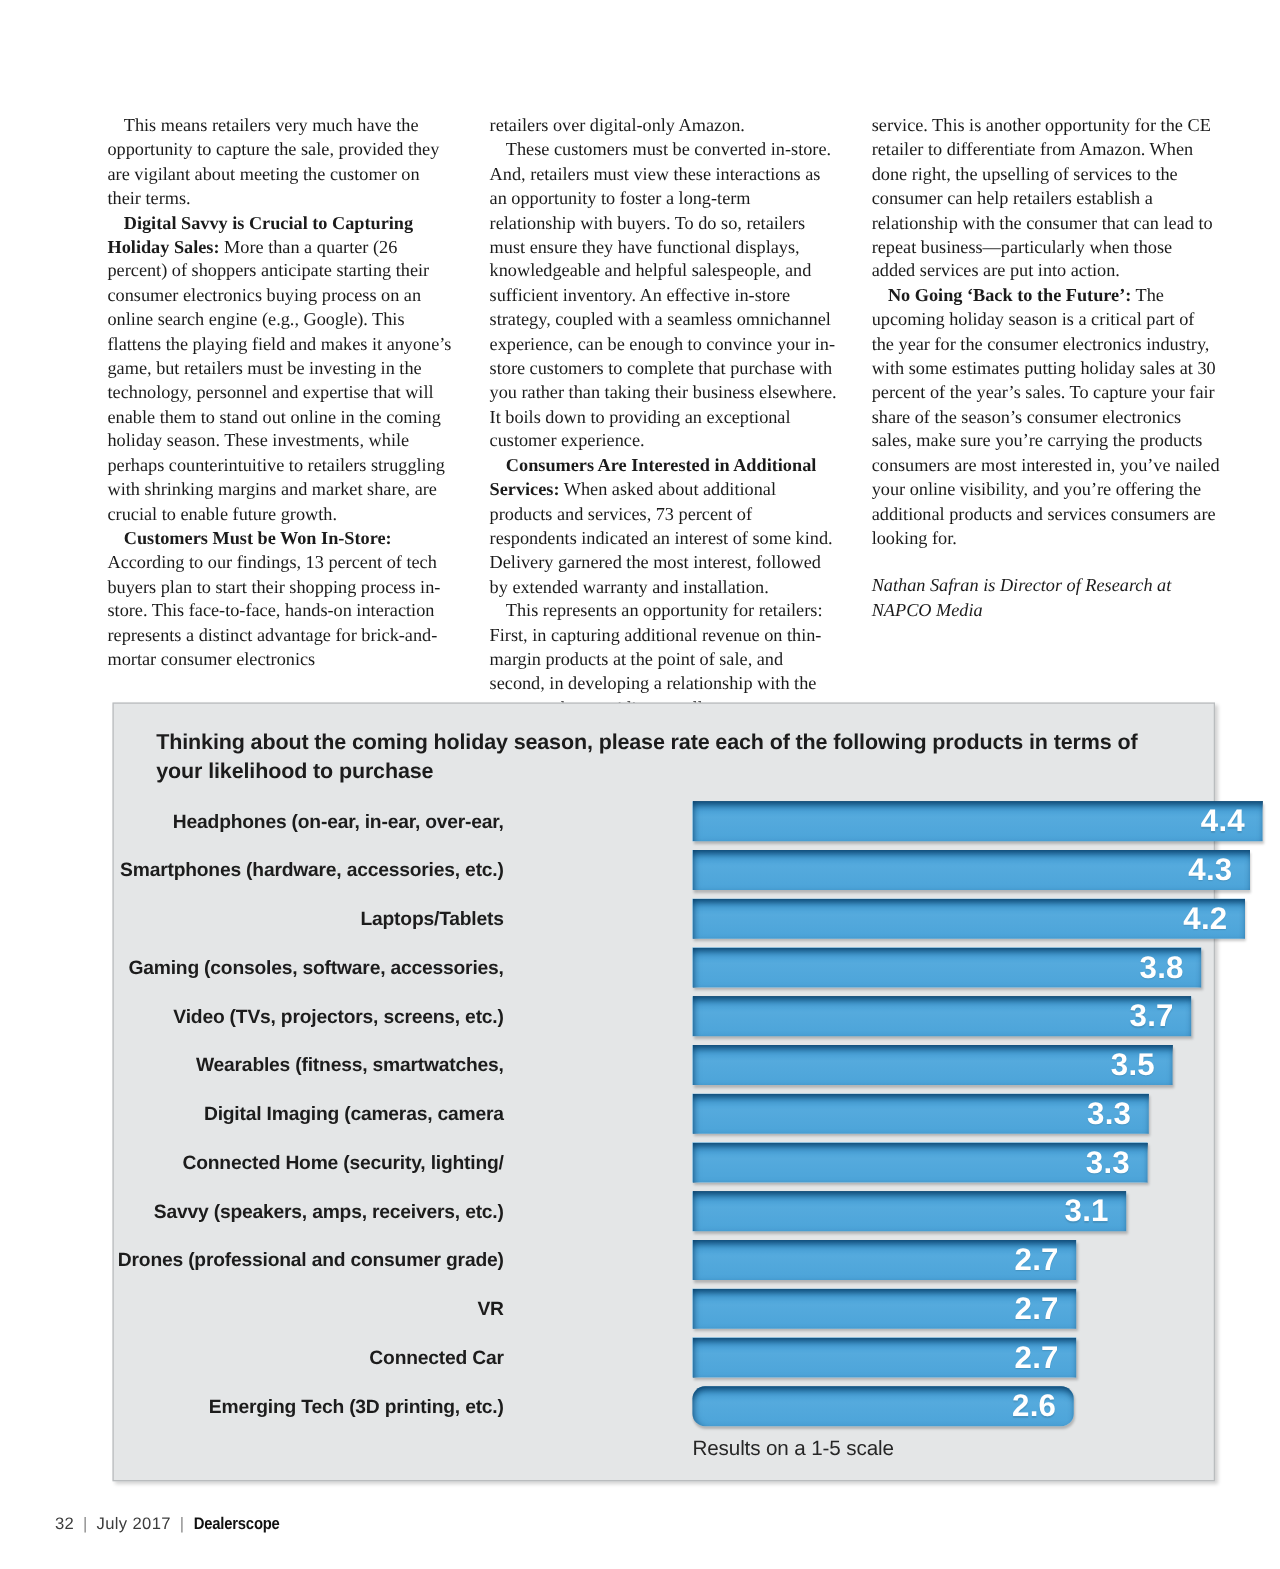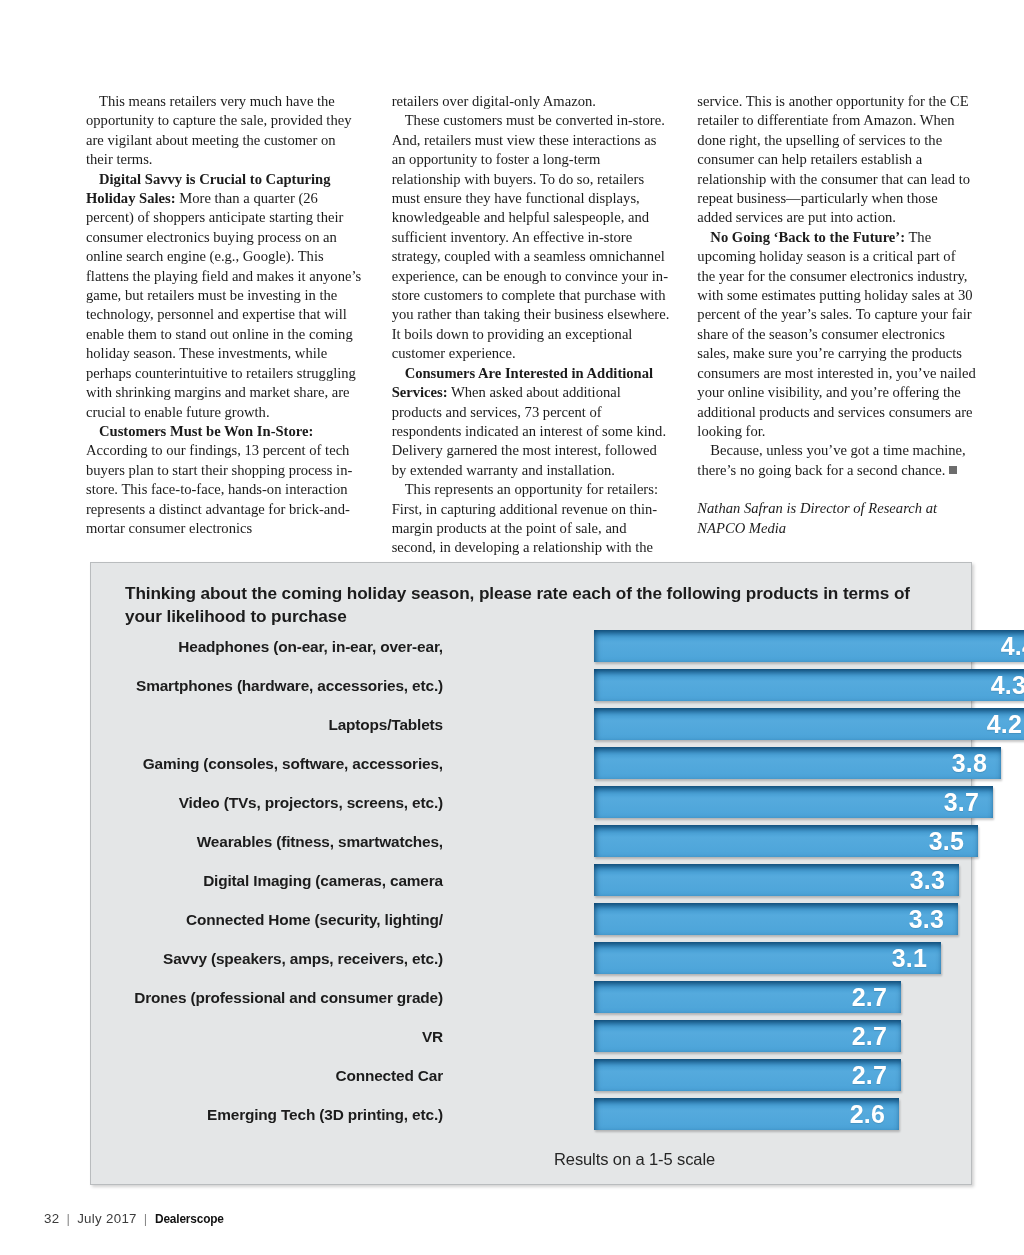--- a/index.html
+++ b/index.html
@@ -76,23 +76,22 @@
     font-weight: bold;
     font-size: 17.2px;
     line-height: 22.5px;
     color: #1c1c1c;
     letter-spacing: -0.1px;
   }
 
   .bars-area {
     position: absolute;
     left: 0;
-    top: 64px;
+    top: 75px;
     width: 882px;
-    margin-left: 40px;
   }
   .bar-row {
     position: relative;
     height: 39px;
   }
   .bar-label {
     position: absolute;
     right: 570px;
     top: 50%;
     transform: translateY(-50%);
@@ -175,21 +174,20 @@
     </div>
   <div class="col" id="col-2">
       <p class="">retailers over digital-only Amazon.</p>
       <p class="indent">These customers must be converted in-store. And, retailers must view these interactions as an opportunity to foster a long-term relationship with buyers. To do so, retailers must ensure they have functional displays, knowledgeable and helpful salespeople, and sufficient inventory. An effective in-store strategy, coupled with a seamless omnichannel experience, can be enough to convince your in-store customers to complete that purchase with you rather than taking their business elsewhere. It boils down to providing an exceptional customer experience.</p>
       <p class="indent"><b>Consumers Are Interested in Additional Services:</b>  When asked about additional products and services, 73 percent of respondents indicated an interest of some kind. Delivery garnered the most interest, followed by extended warranty and installation.</p>
       <p class="indent">This represents an opportunity for retailers: First, in capturing additional revenue on thin-margin products at the point of sale, and second, in developing a relationship with the customer by providing excellent</p>
     </div>
   <div class="col" id="col-3">
       <p class="">service. This is another opportunity for the CE retailer to differentiate from Amazon. When done right, the upselling of services to the consumer can help retailers establish a relationship with the consumer that can lead to repeat business—particularly when those added services are put into action.</p>
       <p class="indent"><b>No Going ‘Back to the Future’:</b> The upcoming holiday season is a critical part of the year for the consumer electronics industry, with some estimates putting holiday sales at 30 percent of the year’s sales. To capture your fair share of the season’s consumer electronics sales, make sure you’re carrying the products consumers are most interested in, you’ve nailed your online visibility, and you’re offering the additional products and services consumers are looking for.</p>
-      <p class="indent">Because, unless you’ve got a time machine, there’s no going back for a second chance.<span class="endmark"></span></p>
       <p class="byline">Nathan Safran is Director of Research at NAPCO Media</p>
     </div>
 </div>
 
 <div class="chart-panel">
   <div class="chart-title">Thinking about the coming holiday season, please rate each of the following products in terms of your likelihood to purchase</div>
   <div class="bars-area" id="bars-area">
       <div class="bar-row">
         <div class="bar-label">Headphones (on-ear, in-ear, over-ear,</div>
         <div class="bar-wrap" style="width: 456px;">
@@ -282,21 +280,21 @@
         <div class="bar-label">Connected Car</div>
         <div class="bar-wrap" style="width: 307px;">
           <div class="bar" style="width: 307px;">
             <span class="bar-value">2.7</span>
           </div>
         </div>
       </div>
       <div class="bar-row">
         <div class="bar-label">Emerging Tech (3D printing, etc.)</div>
         <div class="bar-wrap" style="width: 305px;">
-          <div class="bar" style="width: 305px;">
+          <div class="bar" style="width: 305px; border-radius: 10px;">
             <span class="bar-value">2.6</span>
           </div>
         </div>
       </div>
     </div>
   <div class="chart-footnote">Results on a 1-5 scale</div>
 </div>
 
 <div class="page-footer">
   <span>32</span>

